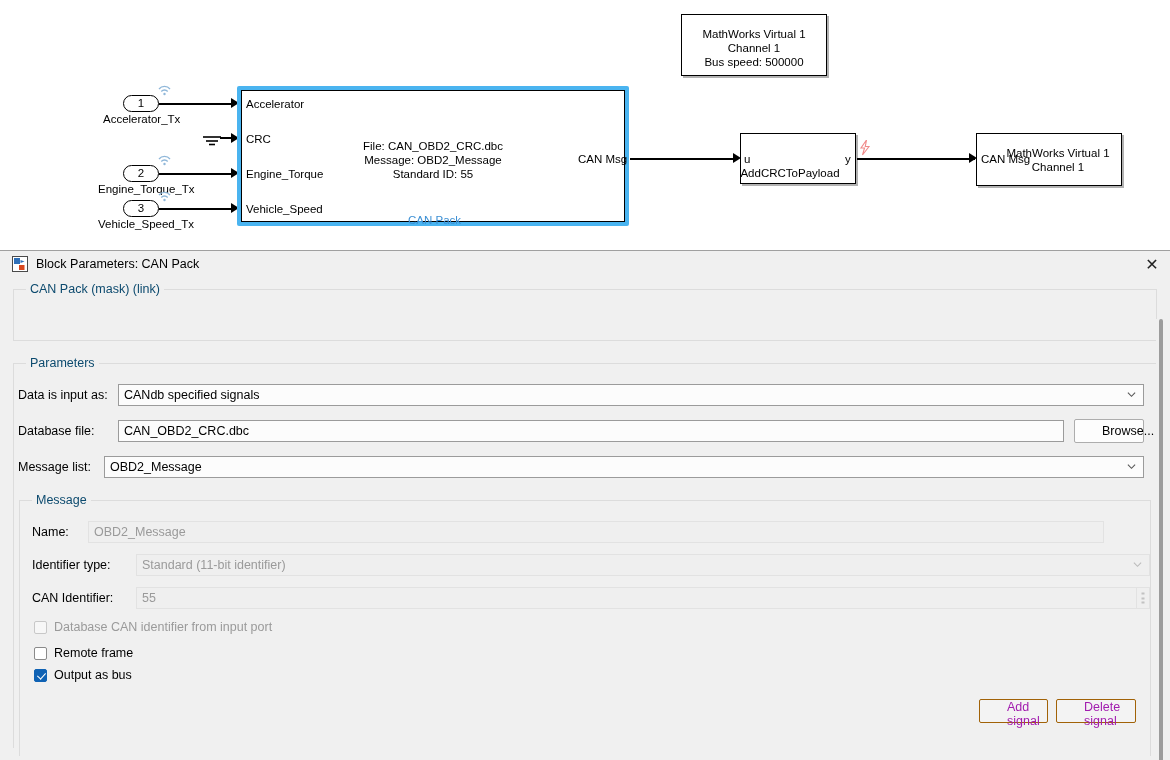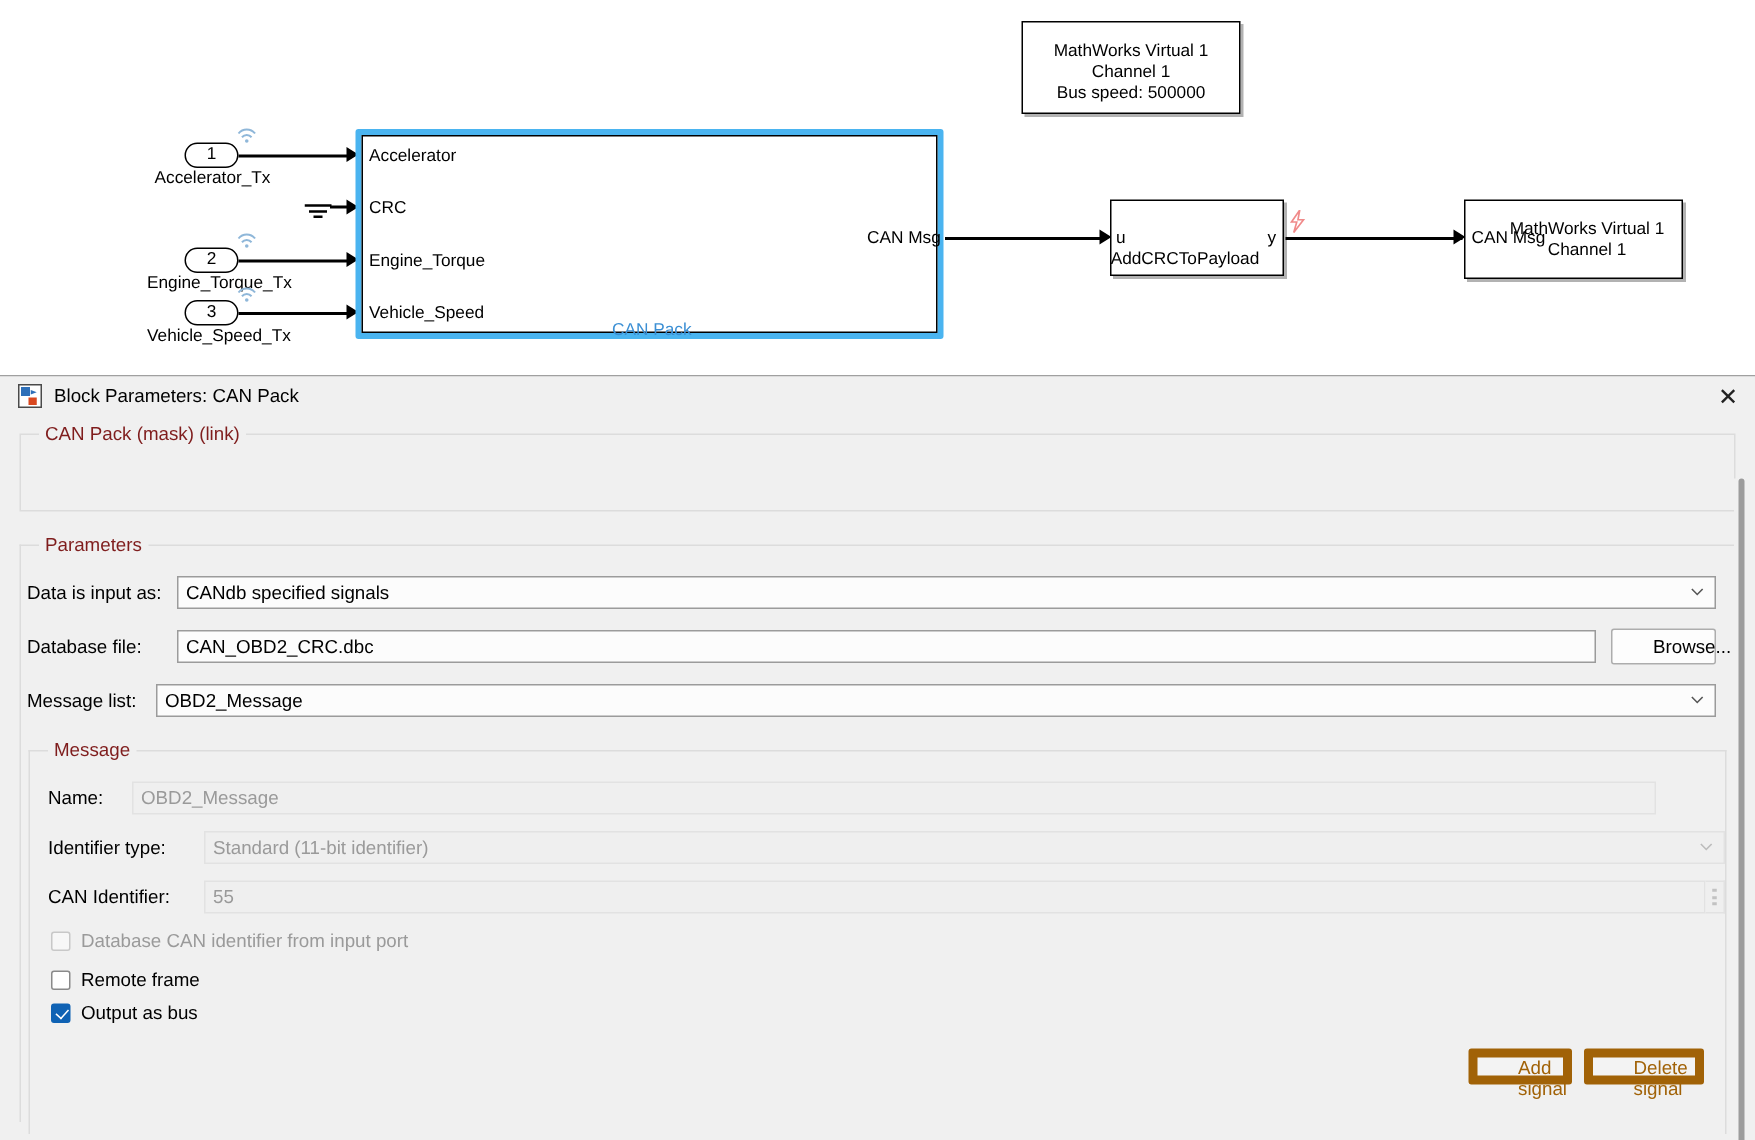--- a/index.html
+++ b/index.html
@@ -121,21 +121,21 @@
     border: 1px solid #dcdcdc;
     background: #f0f0f0;
     margin: 0 13px;
   }
   .groupbox > .legend {
     position: absolute;
     top: -8px; left: 12px;
     background: #f0f0f0;
     padding: 0 4px;
     font-size: 12.5px;
-    color: #7f1d1d;
+    color: #0c4a6e;
   }
 
   .desc-text {
     font-size: 12.5px; color: #000;
     padding: 18px 14px 12px 14px;
   }
 
   .row { display: flex; align-items: center; }
   .lbl { font-size: 12.5px; color: #000; }
 
@@ -197,21 +197,21 @@
     border: 1px solid #adadad;
     border-radius: 2px;
     height: 24px;
     font-size: 12.5px;
     color: #000;
     padding: 0 27px;
     cursor: pointer;
     font-family: "Liberation Sans", sans-serif;
   }
   .btn.disabled {
-    background: #f3f3f3; border: 6px solid #a16207; color: #a16207; cursor: default;
+    background: #f3f3f3; border: 1px solid #a16207; color: #a21caf; cursor: default;
   }
 
   .chk { display: flex; align-items: center; cursor: pointer; }
   .chkbox {
     width: 13px; height: 13px;
     border: 1px solid #8a8a8a;
     background: #fff;
     border-radius: 2px;
     margin-right: 7px;
     flex: none;
@@ -298,20 +298,23 @@
     <div class="wire h" style="left:159px; top:208px; width:76px;"></div>
     <div class="arrow" style="left:231px; top:203px;"></div>
 
     <div class="sel-wrap" style="left:237px; top:86px; width:392px; height:140px;">
       <div class="sel-inner"></div>
     </div>
     <div class="port-name" style="left:246px; top:98px;">Accelerator</div>
     <div class="port-name" style="left:246px; top:133px;">CRC</div>
     <div class="port-name" style="left:246px; top:168px;">Engine_Torque</div>
     <div class="port-name" style="left:246px; top:203px;">Vehicle_Speed</div>
+    <div class="sl-blocktext" style="left:313px; top:139px; width:240px;">File: CAN_OBD2_CRC.dbc
+Message: OBD2_Message
+Standard ID: 55</div>
     <div class="port-name" style="left:578px; top:153px;">CAN Msg</div>
     <div class="sl-label" style="left:408px; top:214px; color:#3b8fd4;text-align:center;">CAN Pack</div>
 
     <div class="wire h" style="left:630px; top:158px; width:108px;"></div>
     <div class="arrow" style="left:733px; top:153px;"></div>
 
     <div class="sl-block" style="left:681px; top:14px; width:146px; height:62px;"></div>
     <div class="sl-blocktext" style="left:681px; top:27px; width:146px;">MathWorks Virtual 1
 Channel 1
 Bus speed: 500000</div>

